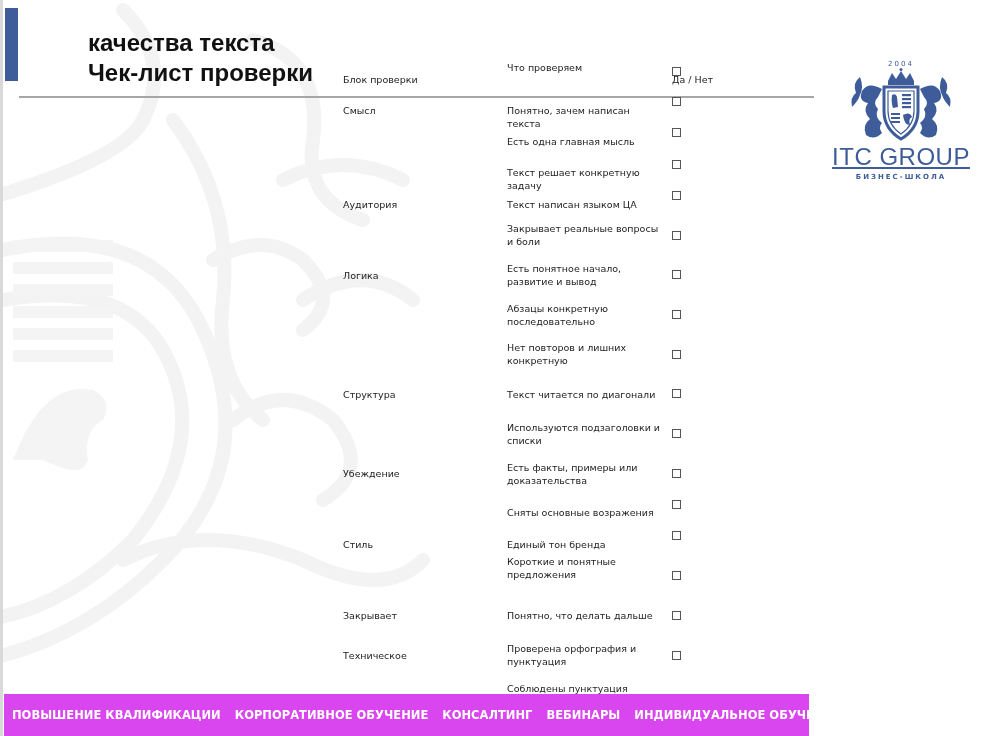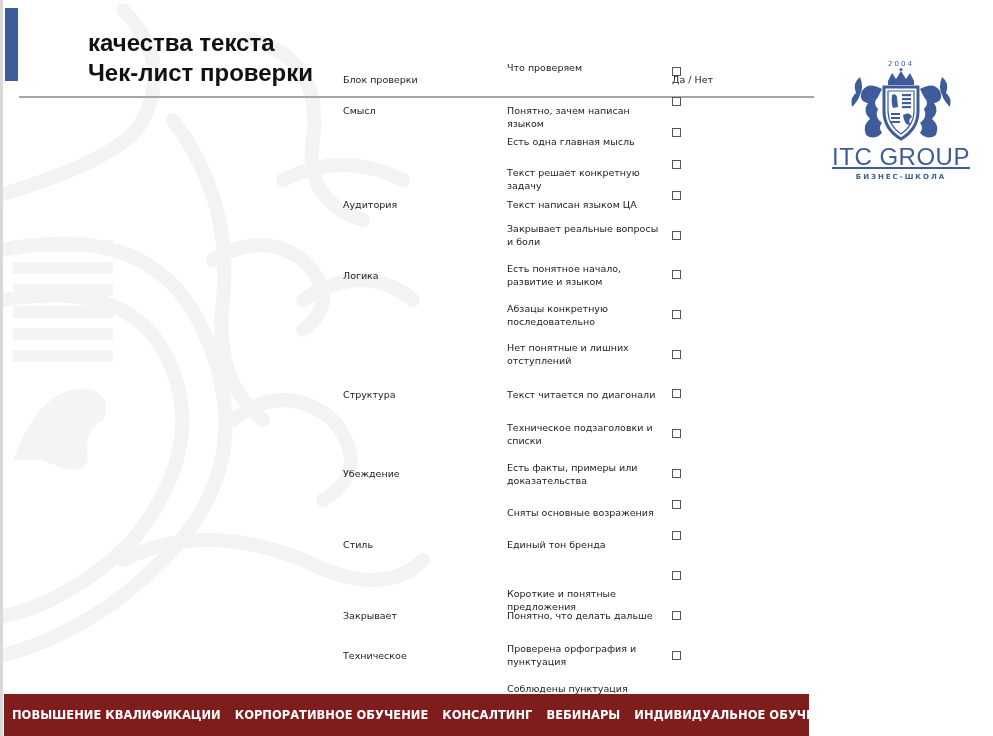--- a/index.html
+++ b/index.html
@@ -18,21 +18,21 @@
     .logo-name { position: absolute; left: 0; width: 100%; top: 84px; text-align: center; font-family: "Liberation Sans", sans-serif; font-size: 24px; color: #3e5c99; letter-spacing: 0.5px; text-decoration: underline; }
     .logo-sub { position: absolute; left: 0; width: 100%; top: 114px; text-align: center; font-size: 7px; letter-spacing: 2px; color: #3e5c99; font-weight: bold; }
 
     .table { position: absolute; left: 343px; top: 0; width: 420px; }
     .cell { position: absolute; font-size: 9.5px; line-height: 13px; color: #222; font-family: "DejaVu Sans", sans-serif; margin-top: 39px; }
     .col-block { left: 0; width: 150px; }
     .col-what { left: 164px; width: 158px; }
     .col-check { left: 329px; width: 60px; }
     .checkbox { position: absolute; left: 329px; width: 9px; height: 9px; border: 1px solid #555; background: #fff; }
 
-    .footer { position: absolute; left: 4px; top: 694px; width: 805px; height: 42px; background: #7f1d1d; display: flex; align-items: center; padding-left: 8px; }
+    .footer { position: absolute; left: 4px; top: 694px; width: 805px; height: 42px; background: #d946ef; display: flex; align-items: center; padding-left: 8px; }
     .footer-item { color: #ffffff; font-family: "DejaVu Sans", sans-serif; font-weight: bold; font-size: 11.5px; white-space: nowrap; padding: 0 7px; }
     .footer-item:first-child { padding-left: 0; }
     .footer-sep { width: 1px; height: 26px; background: #8aa0c8; }
   </style>
 </head>
 <body>
 
 <div class="page">
   <div class="left-edge"></div>
 
@@ -100,65 +100,65 @@
     <div class="logo-name">ITC GROUP</div>
     <div class="logo-sub">БИЗНЕС-ШКОЛА</div>
   </div>
 
   <div class="table">
     <div class="cell col-block" style="top:34px">Блок проверки</div>
     <div class="cell col-what" style="top:22px">Что проверяем</div>
     <div class="cell col-check" style="top:34px">Да / Нет</div>
 
     <div class="cell col-block" style="top:65px">Смысл</div>
-    <div class="cell col-what" style="top:65px">Понятно, зачем написан языком</div>
+    <div class="cell col-what" style="top:65px">Понятно, зачем написан текста</div>
     <div class="checkbox" style="top:67px"></div>
 
     <div class="cell col-what" style="top:96px">Есть одна главная мысль</div>
     <div class="checkbox" style="top:97px"></div>
 
     <div class="cell col-what" style="top:127px">Текст решает конкретную задачу</div>
     <div class="checkbox" style="top:128px"></div>
 
     <div class="cell col-block" style="top:159px">Аудитория</div>
     <div class="cell col-what" style="top:159px">Текст написан языком ЦА</div>
     <div class="checkbox" style="top:160px"></div>
 
     <div class="cell col-what" style="top:183px">Закрывает реальные вопросы и боли</div>
     <div class="checkbox" style="top:191px"></div>
 
     <div class="cell col-block" style="top:230px">Логика</div>
-    <div class="cell col-what" style="top:223px">Есть понятное начало, развитие и языком</div>
+    <div class="cell col-what" style="top:223px">Есть понятное начало, развитие и вывод</div>
     <div class="checkbox" style="top:231px"></div>
 
     <div class="cell col-what" style="top:263px">Абзацы конкретную последовательно</div>
     <div class="checkbox" style="top:270px"></div>
 
-    <div class="cell col-what" style="top:302px">Нет понятные и лишних отступлений</div>
+    <div class="cell col-what" style="top:302px">Нет повторов и лишних конкретную</div>
     <div class="checkbox" style="top:310px"></div>
 
     <div class="cell col-block" style="top:349px">Структура</div>
     <div class="cell col-what" style="top:349px">Текст читается по диагонали</div>
     <div class="checkbox" style="top:350px"></div>
 
-    <div class="cell col-what" style="top:382px">Техническое подзаголовки и списки</div>
+    <div class="cell col-what" style="top:382px">Используются подзаголовки и списки</div>
     <div class="checkbox" style="top:389px"></div>
 
     <div class="cell col-block" style="top:428px">Убеждение</div>
     <div class="cell col-what" style="top:422px">Есть факты, примеры или доказательства</div>
     <div class="checkbox" style="top:429px"></div>
 
     <div class="cell col-what" style="top:467px">Сняты основные возражения</div>
     <div class="checkbox" style="top:469px"></div>
 
     <div class="cell col-block" style="top:499px">Стиль</div>
     <div class="cell col-what" style="top:499px">Единый тон бренда</div>
     <div class="checkbox" style="top:500px"></div>
 
-    <div class="cell col-what" style="top:548px">Короткие и понятные предложения</div>
+    <div class="cell col-what" style="top:516px">Короткие и понятные предложения</div>
     <div class="checkbox" style="top:531px"></div>
 
     <div class="cell col-block" style="top:570px">Закрывает</div>
     <div class="cell col-what" style="top:570px">Понятно, что делать дальше</div>
     <div class="checkbox" style="top:571px"></div>
 
     <div class="cell col-block" style="top:610px">Техническое</div>
     <div class="cell col-what" style="top:603px">Проверена орфография и пунктуация</div>
     <div class="checkbox" style="top:611px"></div>
 

